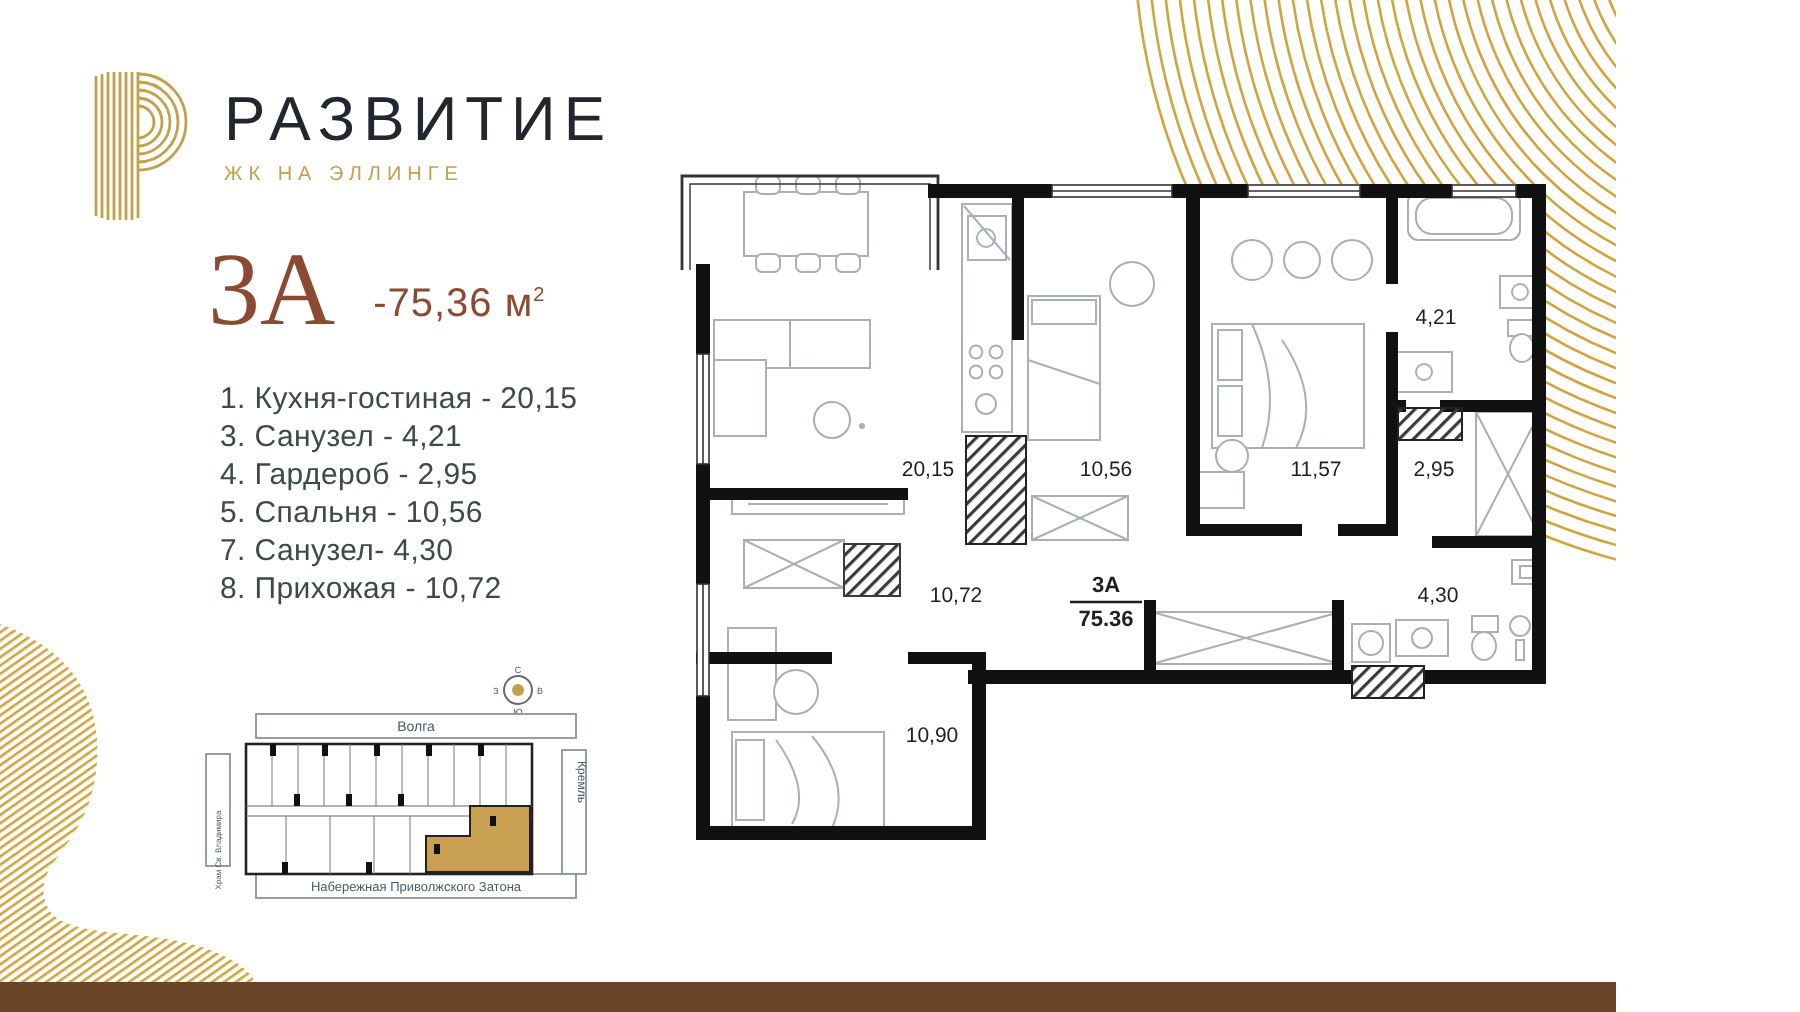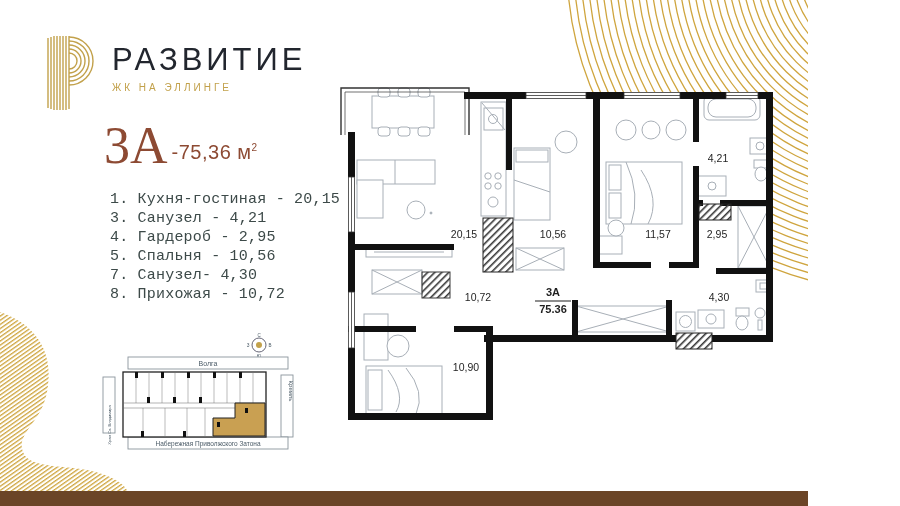--- a/index.html
+++ b/index.html
@@ -10,25 +10,25 @@
   #deco{position:absolute;left:0;top:0;z-index:0;}
   
   #brand{position:absolute;left:46px;top:32px;z-index:3;display:flex;align-items:flex-start;}
   #brand-mark{width:54px;height:78px;margin-right:12px;}
   #brand-text{padding-top:12px;}
   .brand-title{font-size:31px;letter-spacing:4px;color:#22262e;font-weight:500;line-height:1;}
   .brand-sub{font-size:10px;letter-spacing:3px;color:#c2a14b;margin-top:7px;}
   
   #unit-head{position:absolute;left:104px;top:120px;z-index:3;display:flex;align-items:flex-end;color:#8d4a33;}
   .unit-big{font-family:"Liberation Serif",serif;font-size:52px;line-height:1;}
-  .unit-area{font-size:20px;padding-bottom:8px;margin-left:4px;letter-spacing:.5px;text-align:right;}
+  .unit-area{font-size:20px;padding-bottom:8px;margin-left:19px;letter-spacing:.5px;text-align:right;}
   .unit-area sup{font-size:10px;}
   
   #room-list{position:absolute;left:110px;top:190px;z-index:3;list-style:none;margin:0;padding:0;
-             color:#3d4a49;font-size:15px;line-height:19px;letter-spacing:.2px;font-family:Liberation Mono, monospace;}
+             color:#3d4a49;font-size:15px;line-height:19px;letter-spacing:.2px;}
   
   #plan-wrap{position:absolute;left:336px;top:80px;z-index:2;}
   #site-wrap{position:absolute;left:95px;top:330px;z-index:2;}
   
   #bottom-bar{position:absolute;left:0;top:491px;width:900px;height:15px;background:#6b4527;
               border-bottom:3px solid #593720;z-index:3;}
   
   .plan-label{font-family:"Liberation Sans",sans-serif;font-size:10.5px;fill:#1f1f1f;text-anchor:middle;}
   .plan-label-b{font-family:"Liberation Sans",sans-serif;font-size:11px;font-weight:bold;fill:#1f1f1f;text-anchor:middle;}
   .site-label{font-family:"Liberation Sans",sans-serif;fill:#4a5a66;text-anchor:middle;}

